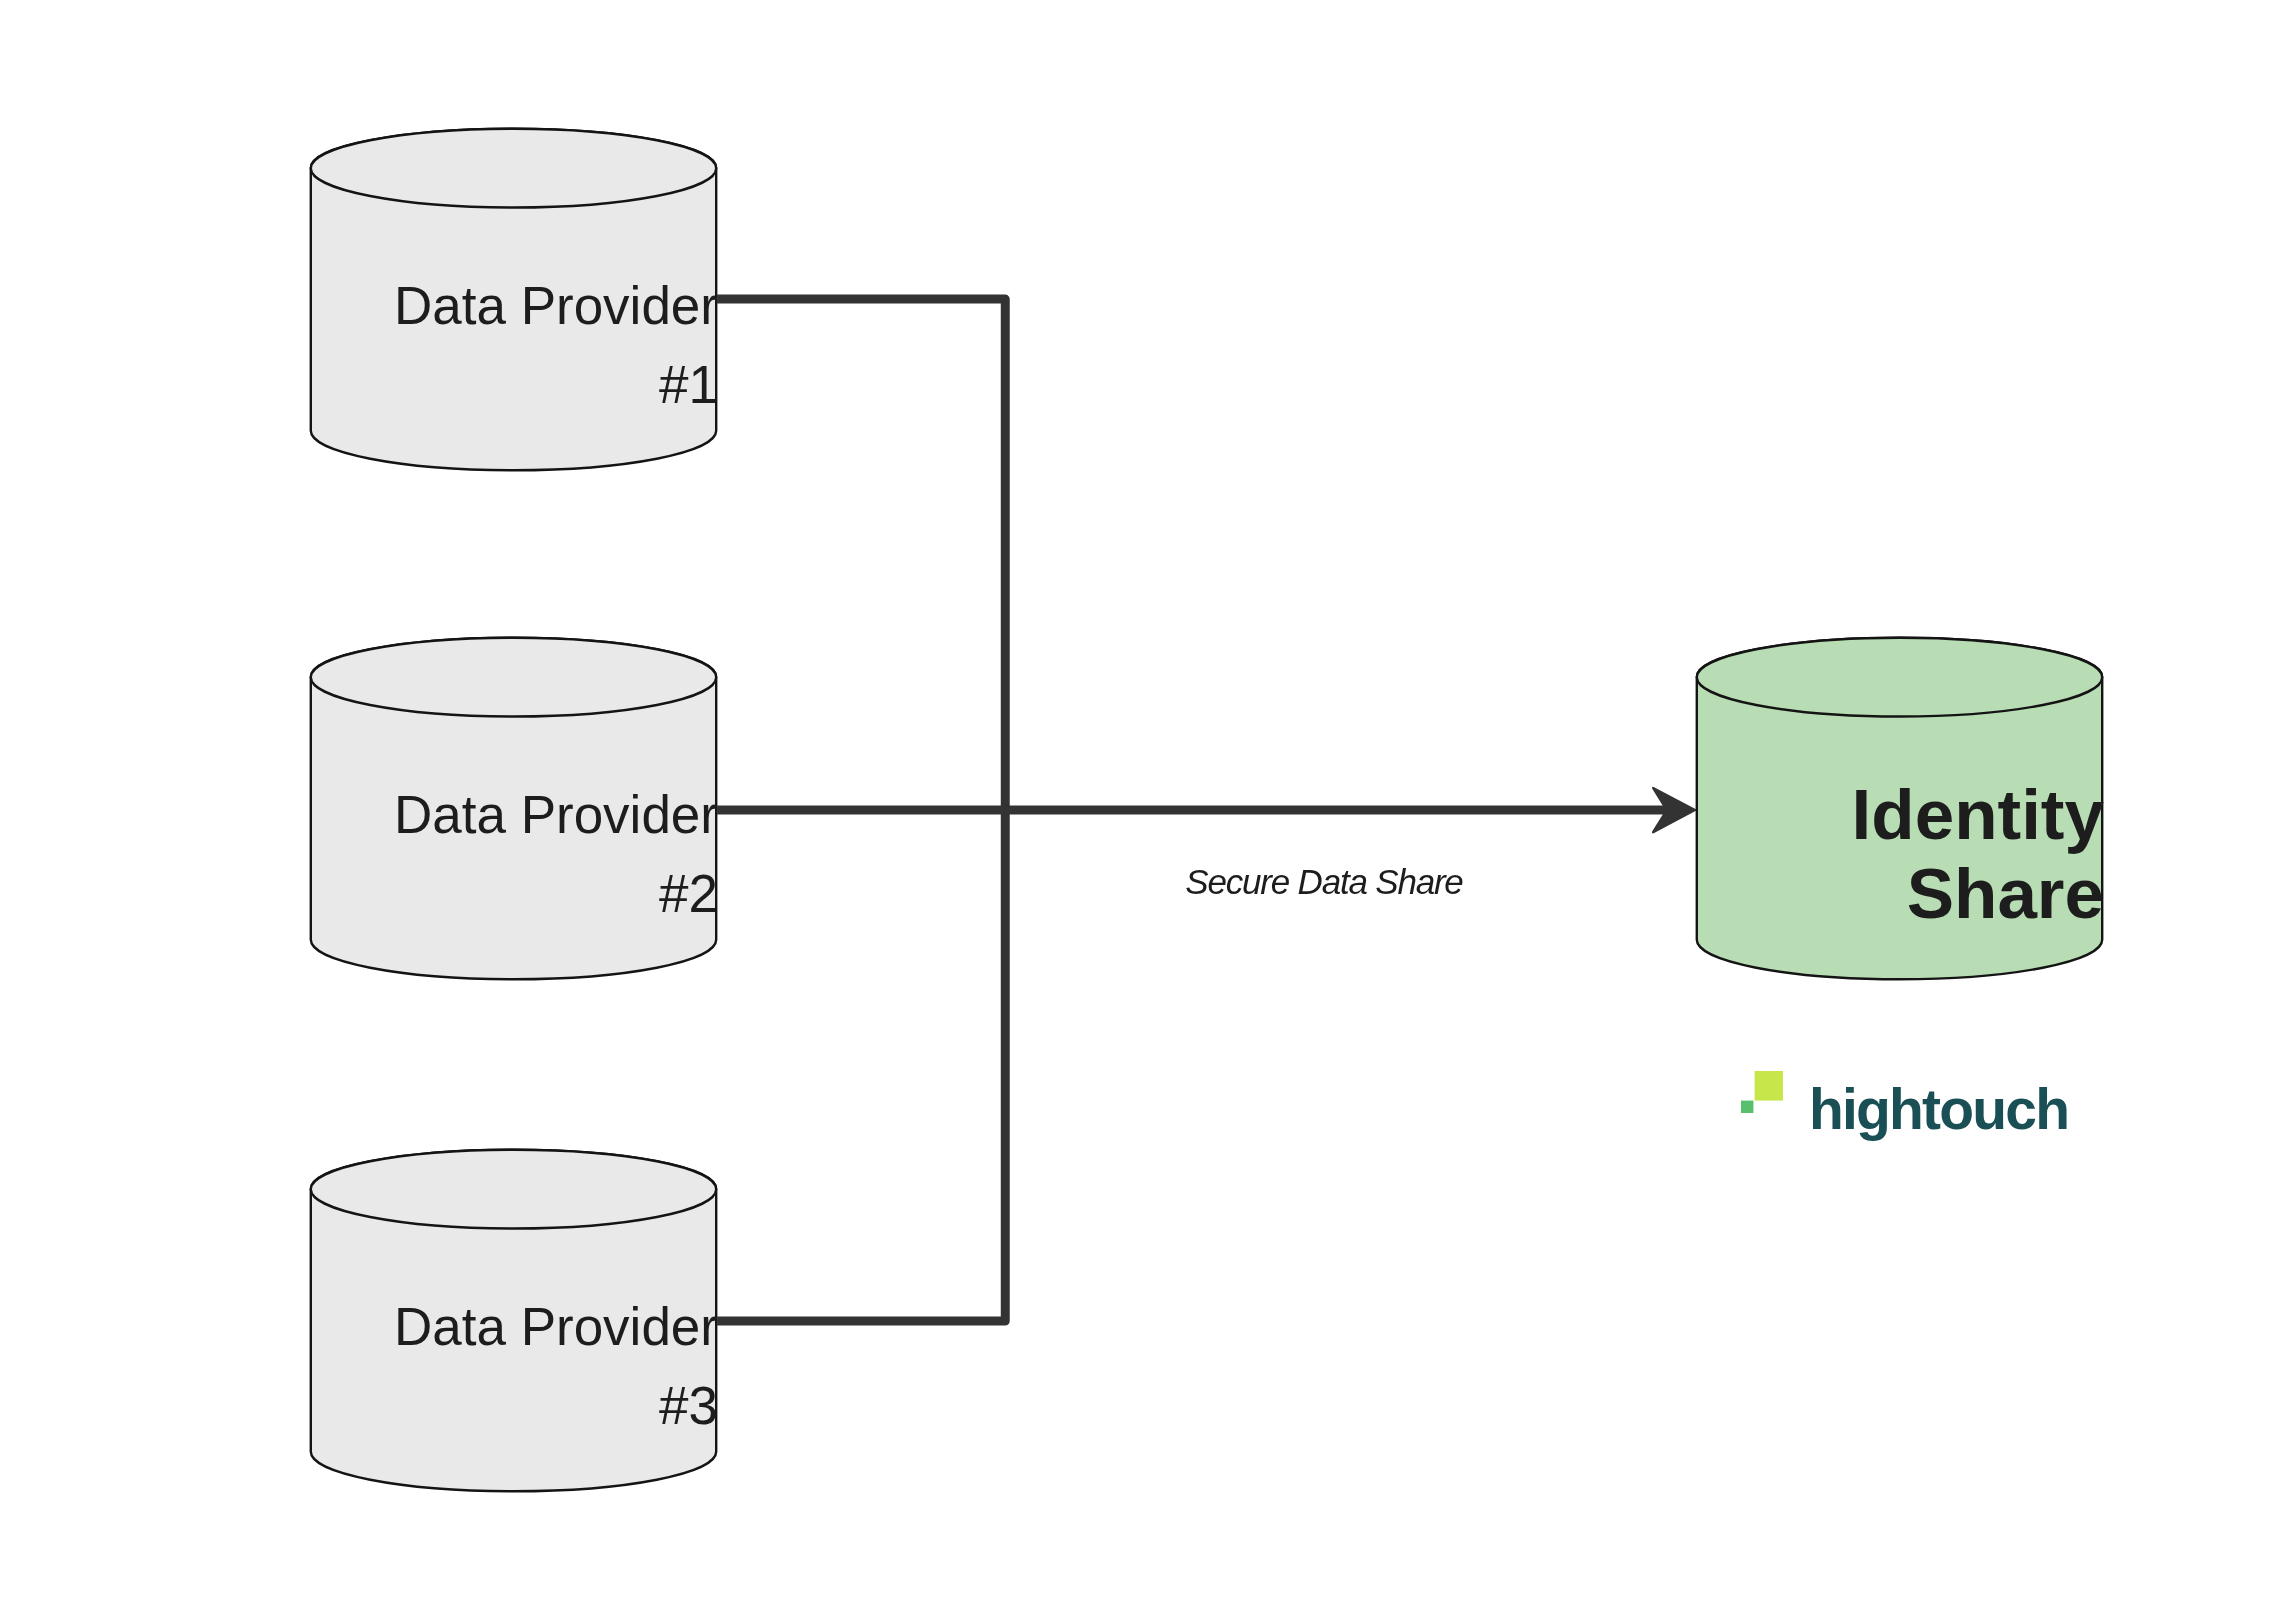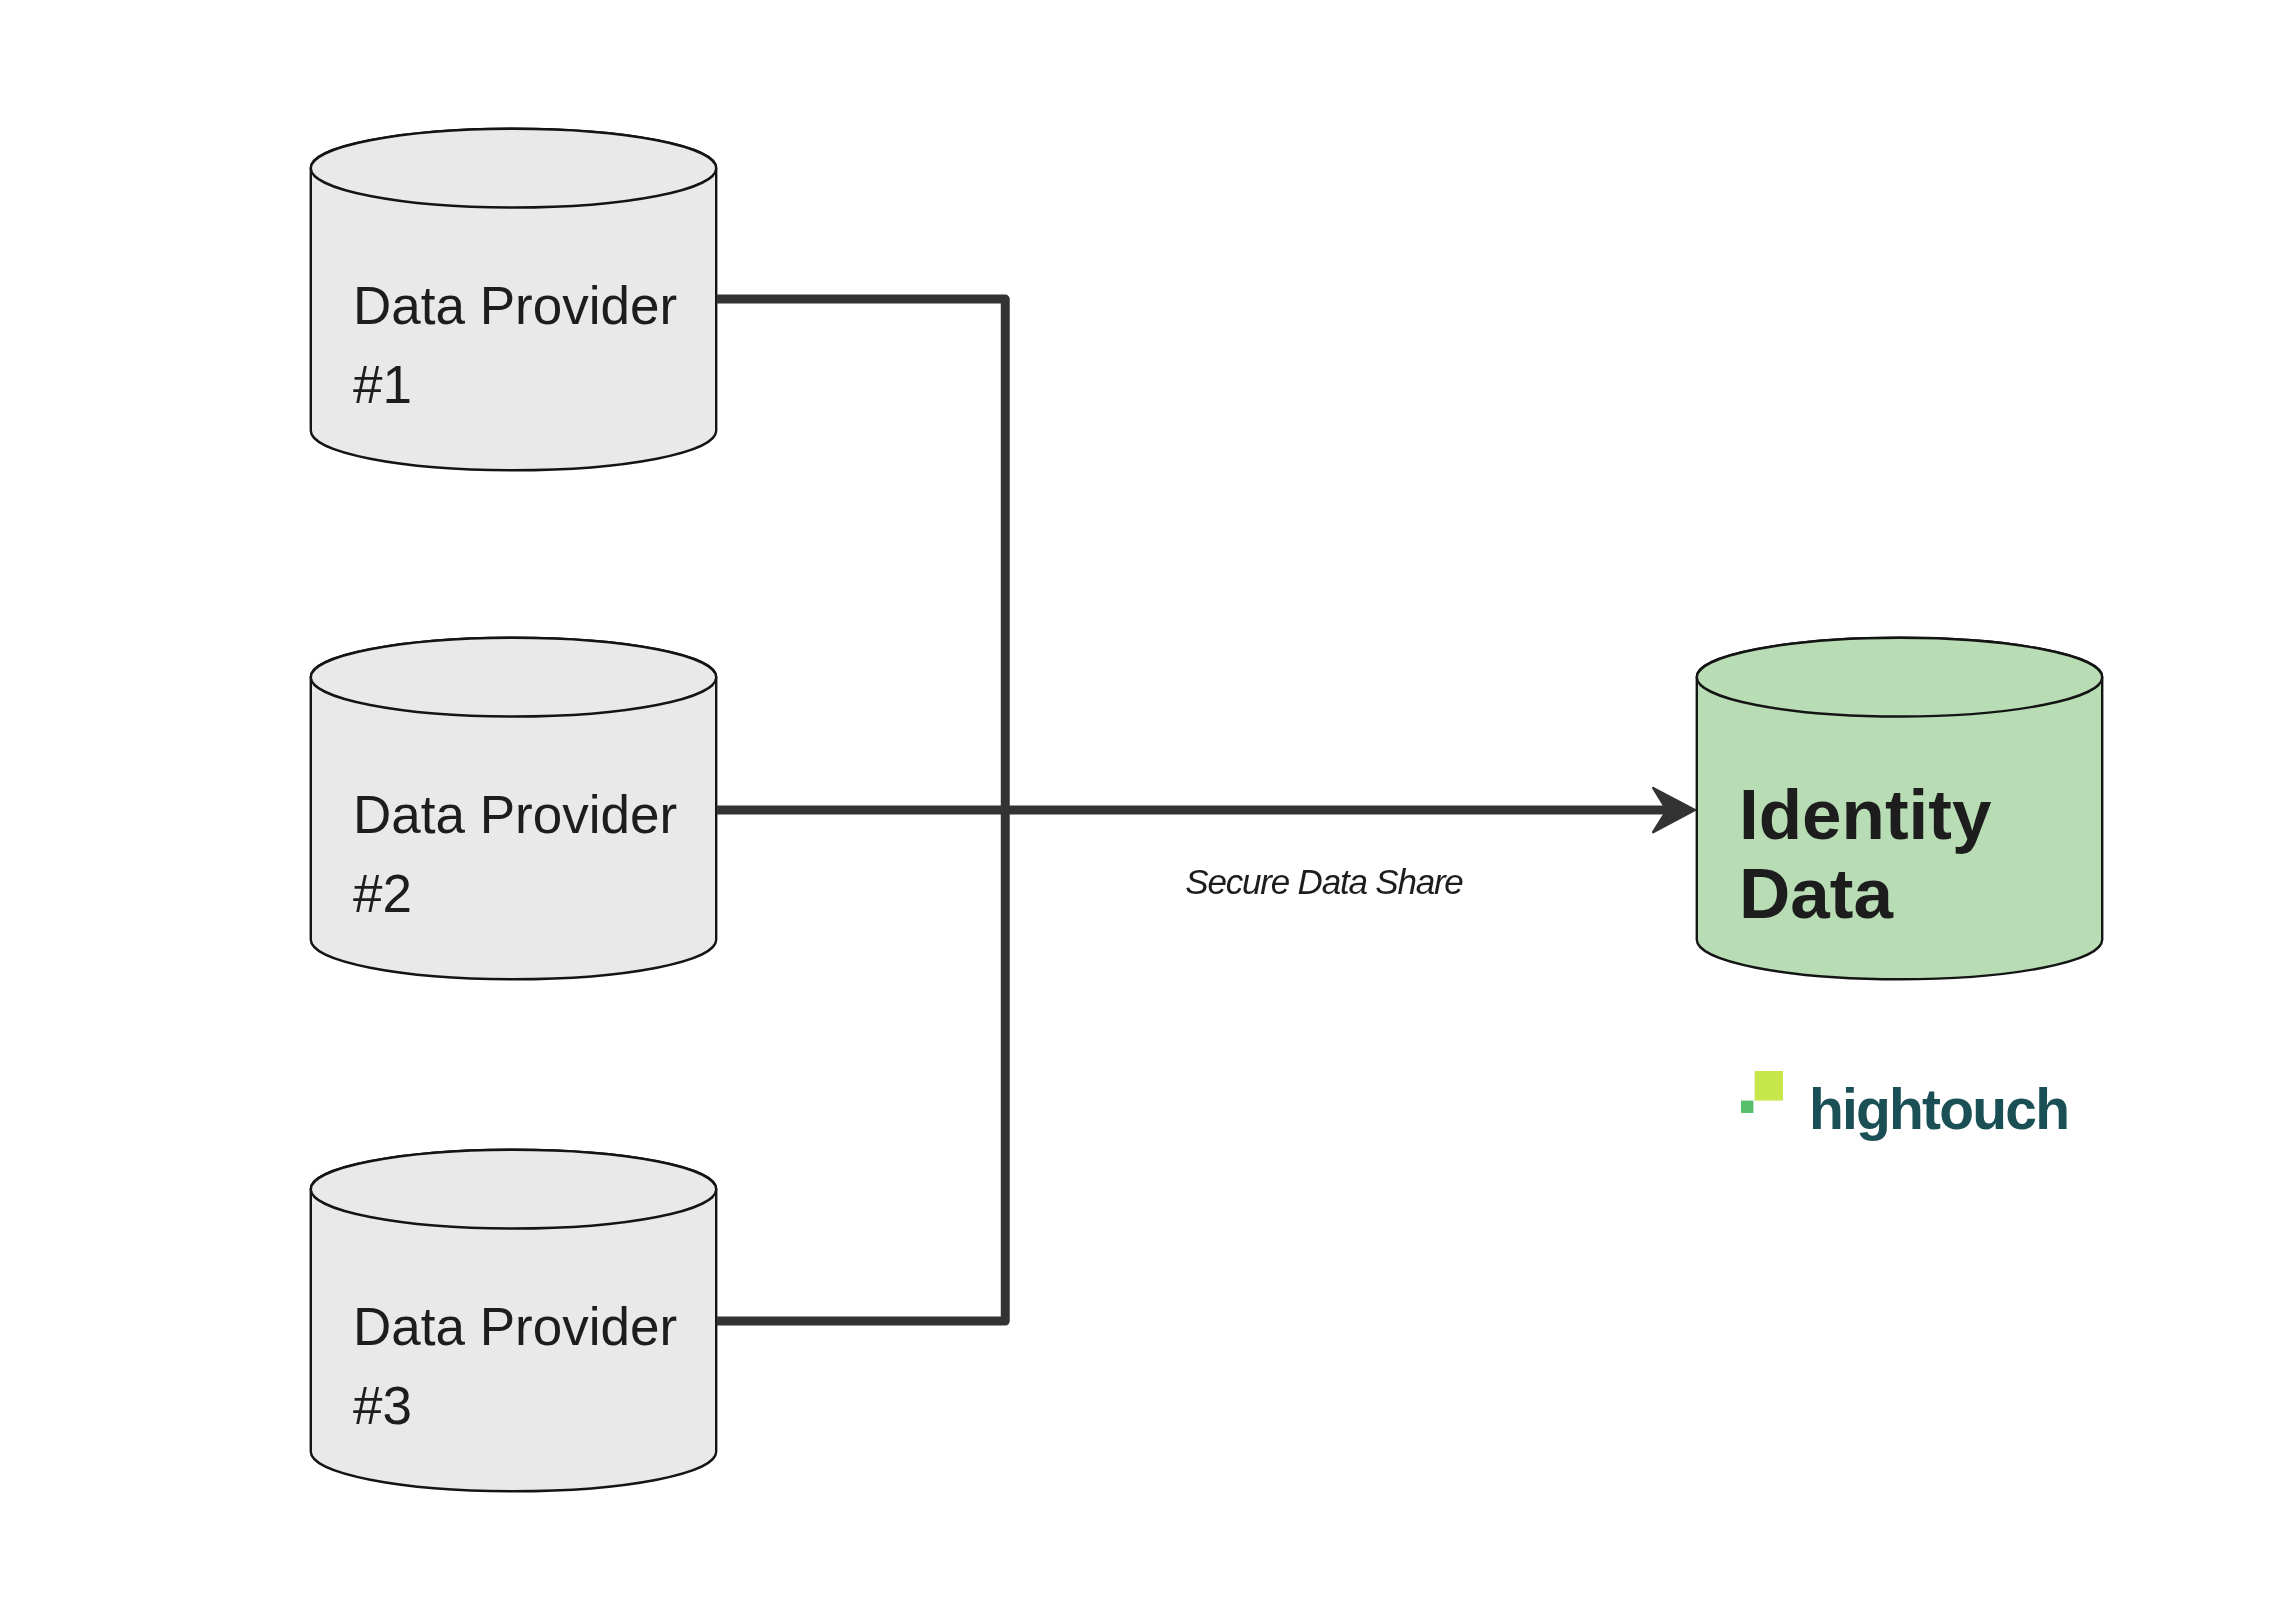--- a/index.html
+++ b/index.html
@@ -33,23 +33,23 @@
     width:409px;
     height:347px;
   }
   .node .cyl{
     position:absolute;
     left:0;top:0;
     width:409px;height:347px;
   }
   .node .label{
     position:absolute;
-    left:0;right:0;
+    left:16px;right:0;
     top:140px;
-    text-align:left;
+    text-align:right;
     font-size:53px;
     line-height:79px;
     color:var(--text);
     white-space:nowrap;
     padding-left:44px;
   }
   .node.provider-1{left:309px;top:126px;}
   .node.provider-2{left:309px;top:635px;}
   .node.provider-3{left:309px;top:1147px;}
   .node.identity{left:1695px;top:635px;}
@@ -142,21 +142,21 @@
     </div>
   </div>
 
   <div class="node identity">
     <svg class="cyl" viewBox="0 0 685 580" aria-hidden="true">
       <path class="body" d="M3,70 A339.5,66 0 0 1 682,70 L682,510 A339.5,66 0 0 1 3,510 Z"></path>
       <ellipse class="lid" cx="342.5" cy="70" rx="339.5" ry="66"></ellipse>
     </svg>
     <div class="label">
       <div>Identity</div>
-      <div>Data</div>
+      <div>Share</div>
     </div>
   </div>
 
   <div class="edge-label">Secure Data Share</div>
 
   <div class="logo">
     <svg class="mark" viewBox="0 0 71 71" aria-hidden="true">
       <rect class="sq-big" x="23" y="0" width="48" height="50"></rect>
       <rect class="sq-small" x="0" y="50" width="21" height="21"></rect>
     </svg>

